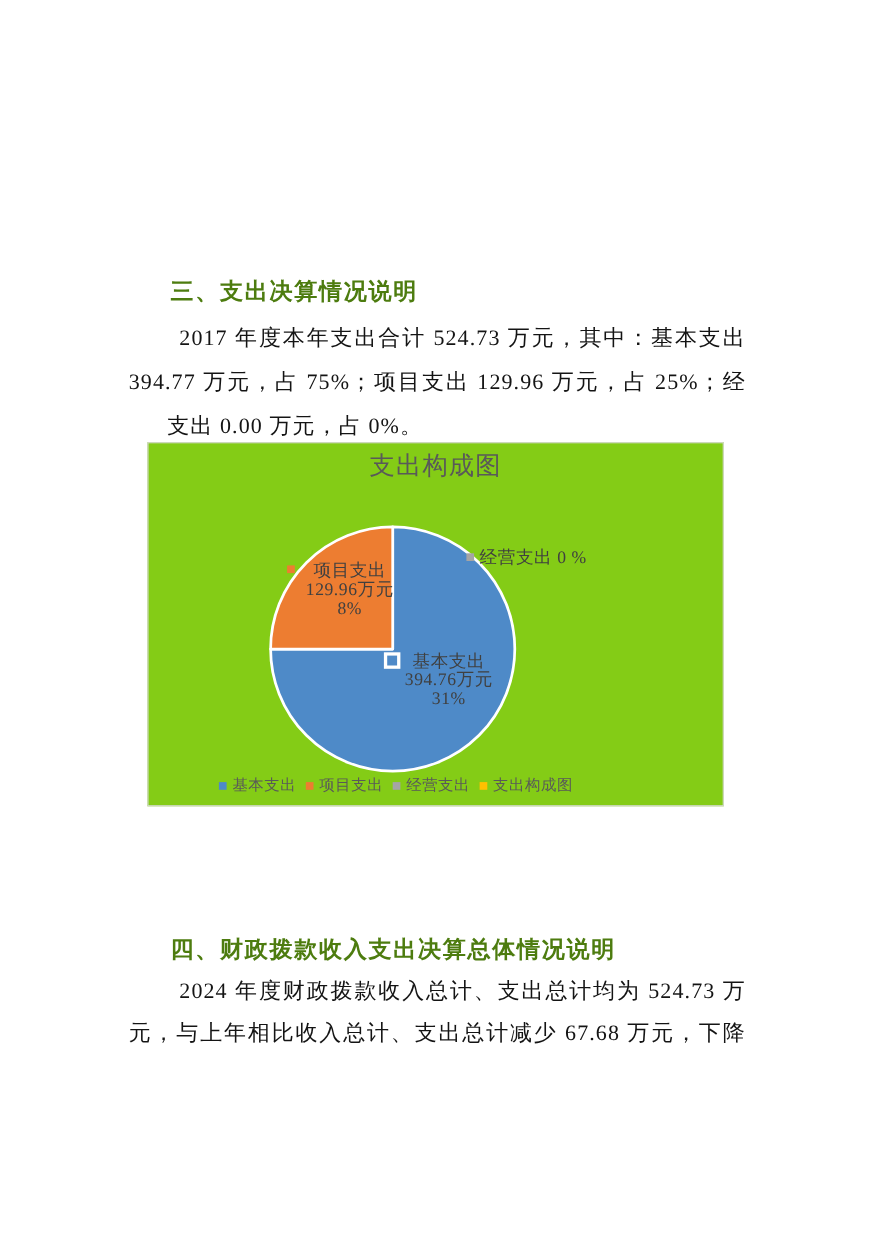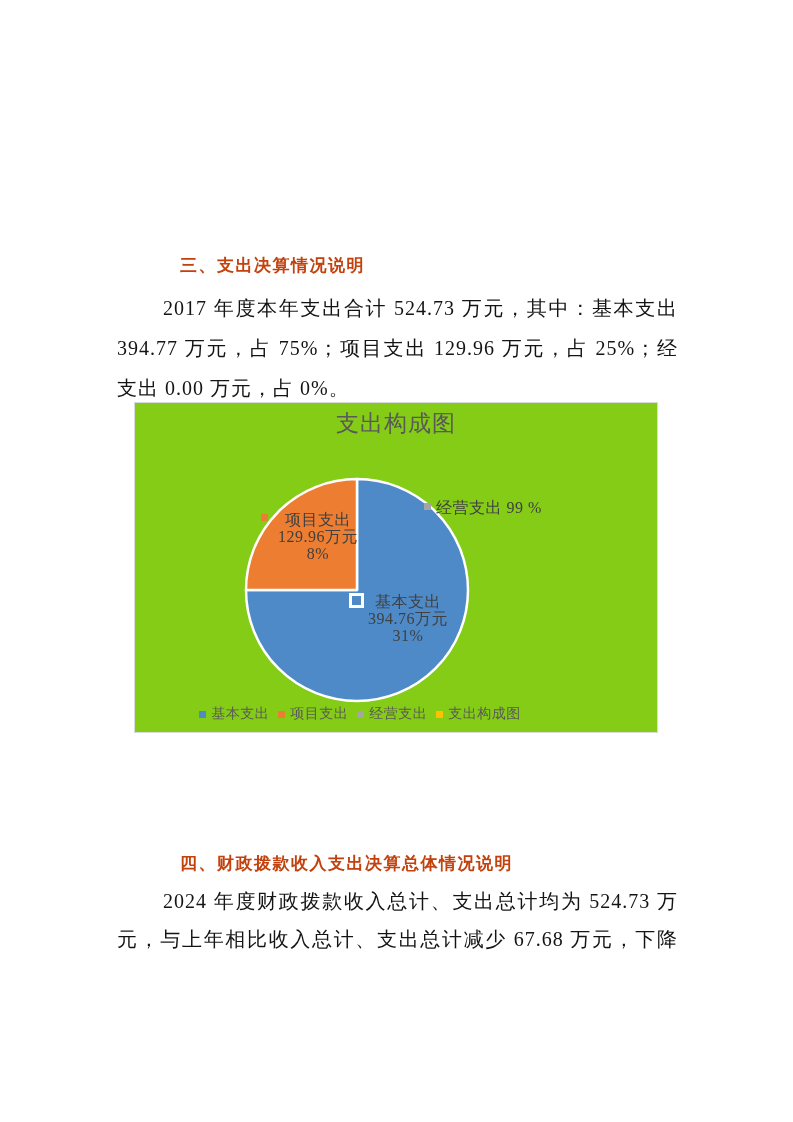--- a/index.html
+++ b/index.html
@@ -3,35 +3,35 @@
 <meta charset="utf-8">
 <style>
   html,body{margin:0;padding:0;background:#888;}
   .page{
     position:relative;width:793px;height:1122px;background:#ffffff;
     margin:0 auto;overflow:hidden;
     font-family:"Liberation Serif","DejaVu Serif",serif;
     color:#141414;
   }
   .heading{
-    position:absolute;left:180px;width:520px;height:28px;line-height:28px;
+    position:absolute;left:155px;width:520px;height:28px;line-height:28px;
     font-family:"Liberation Sans","DejaVu Sans",sans-serif;
-    font-weight:700;font-size:17px;letter-spacing:1.5px;color:#c2410c;
+    font-weight:700;font-size:21px;letter-spacing:1.5px;color:#4d7c0f;
     white-space:nowrap;
   }
   .para{position:absolute;left:117px;width:561px;}
   .tline{
     width:561px;box-sizing:border-box;font-size:20px;letter-spacing:1px;
     overflow:hidden;
   }
   .p1 .tline{height:40px;line-height:40px;}
   .p2 .tline{height:38px;line-height:38px;}
   .just{text-align:justify;text-align-last:justify;}
   .indent{padding-left:46px;}
-  .plain{text-align:right;text-align-last:left;}
+  .plain{text-align:right;text-align-last:left;margin-left:35px;}
   
   .chart-box{
     position:absolute;left:134px;top:402px;width:524px;height:331px;
     background:#84cc16;border:1px solid #d9d9d9;box-sizing:border-box;
   }
   .chart-title{
     position:absolute;left:0;top:6px;width:100%;height:28px;line-height:28px;
     text-align:center;font-family:"Liberation Sans","DejaVu Sans",sans-serif;
     font-size:23px;color:#595959;letter-spacing:1px;
   }
@@ -96,21 +96,21 @@
     </div>
 
     <span class="hollow-square"></span>
     <div class="dlabel" style="left:218px;top:190px;width:110px;">
       <div>基本支出</div>
       <div>394.76万元</div>
       <div>31%</div>
     </div>
 
     <span class="key-square key-gray" style="left:289px;top:100px;"></span>
-    <div class="oplabel">经营支出 99 %</div>
+    <div class="oplabel">经营支出 0 %</div>
 
     <div class="legend">
       <div class="legend-item">
         <span class="sq sw0"></span>
         <span class="lbl">基本支出</span>
       </div>
       <div class="legend-item">
         <span class="sq sw1"></span>
         <span class="lbl">项目支出</span>
       </div>

